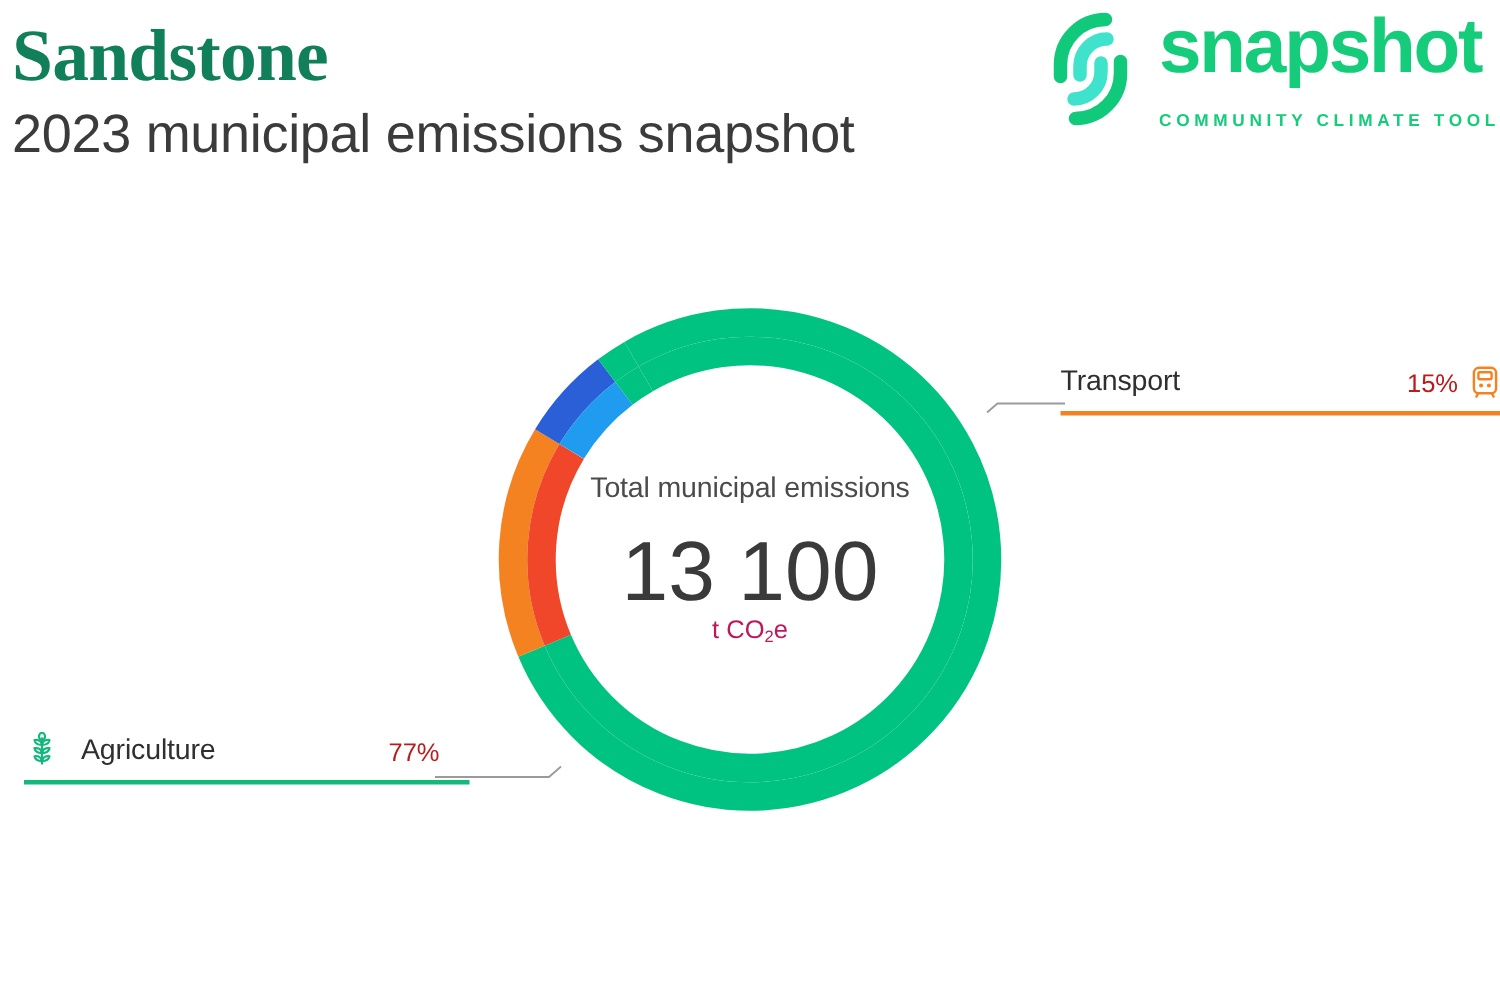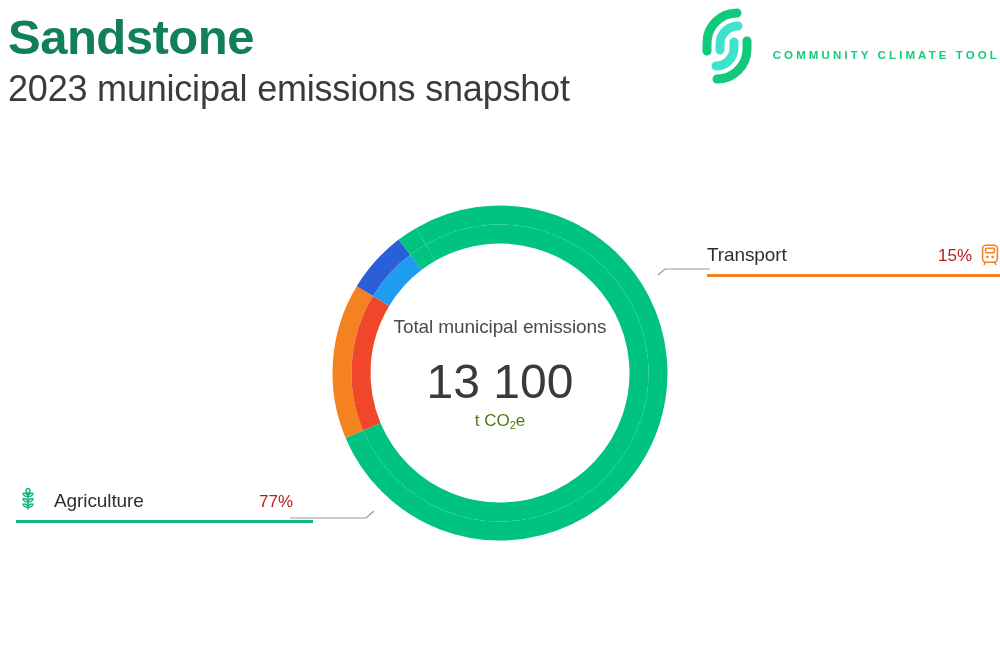--- a/index.html
+++ b/index.html
@@ -20,21 +20,21 @@
   #header {
     position: absolute;
     top: 0; left: 0;
     width: 1000px;
     height: 120px;
   }
   #title {
     position: absolute;
     left: 8px;
     top: 8px;
-    font-family: Liberation Sans, sans-serif;
+    font-family: Liberation Serif, serif;
     font-weight: bold;
     font-size: 49px;
     line-height: 58px;
     color: #11805a;
     letter-spacing: -0.5px;
     white-space: nowrap;
     text-align: right;
   }
   #subtitle {
     position: absolute;
@@ -112,31 +112,31 @@
   }
   #center-caption {
     font-size: 19px;
     line-height: 24px;
     color: #4b4b4b;
     letter-spacing: -0.1px;
     white-space: nowrap;
   }
   #center-value {
     margin-top: 16px;
-    font-size: 48px;
+    font-size: 56px;
     line-height: 54px;
     color: #3a3a3a;
     letter-spacing: 0px;
     white-space: nowrap;
   }
   #center-unit {
     margin-top: 2px;
     font-size: 17px;
     line-height: 20px;
-    color: #4d7c0f;
+    color: #be185d;
     white-space: nowrap;
   }
   #center-unit sub {
     font-size: 11px;
     vertical-align: baseline;
     position: relative;
     top: 3px;
   }
 
   
@@ -216,20 +216,21 @@
 
           <path d="M 47 19 A 18 18 0 0 0 29 37 L 29 43" stroke="#3fe3cb" stroke-width="9"></path>
 
           <path d="M 25 59 A 18 18 0 0 0 43 41 L 43 35" stroke="#3fe3cb" stroke-width="9"></path>
 
           <path d="M 26 72 A 30 30 0 0 0 56 42 L 56 34" stroke="#11c97b" stroke-width="9"></path>
         </g>
       </svg>
     </span>
     <span id="logo-text-wrap">
+      <span id="logo-word">snapshot</span>
       <span id="logo-tagline">COMMUNITY CLIMATE TOOL</span>
     </span>
   </div>
 
 </div>
 
 <div id="donut-wrap">
   <svg id="donut-svg" viewBox="0 0 354 354" aria-hidden="true">
 
     <g id="ring-outer">

